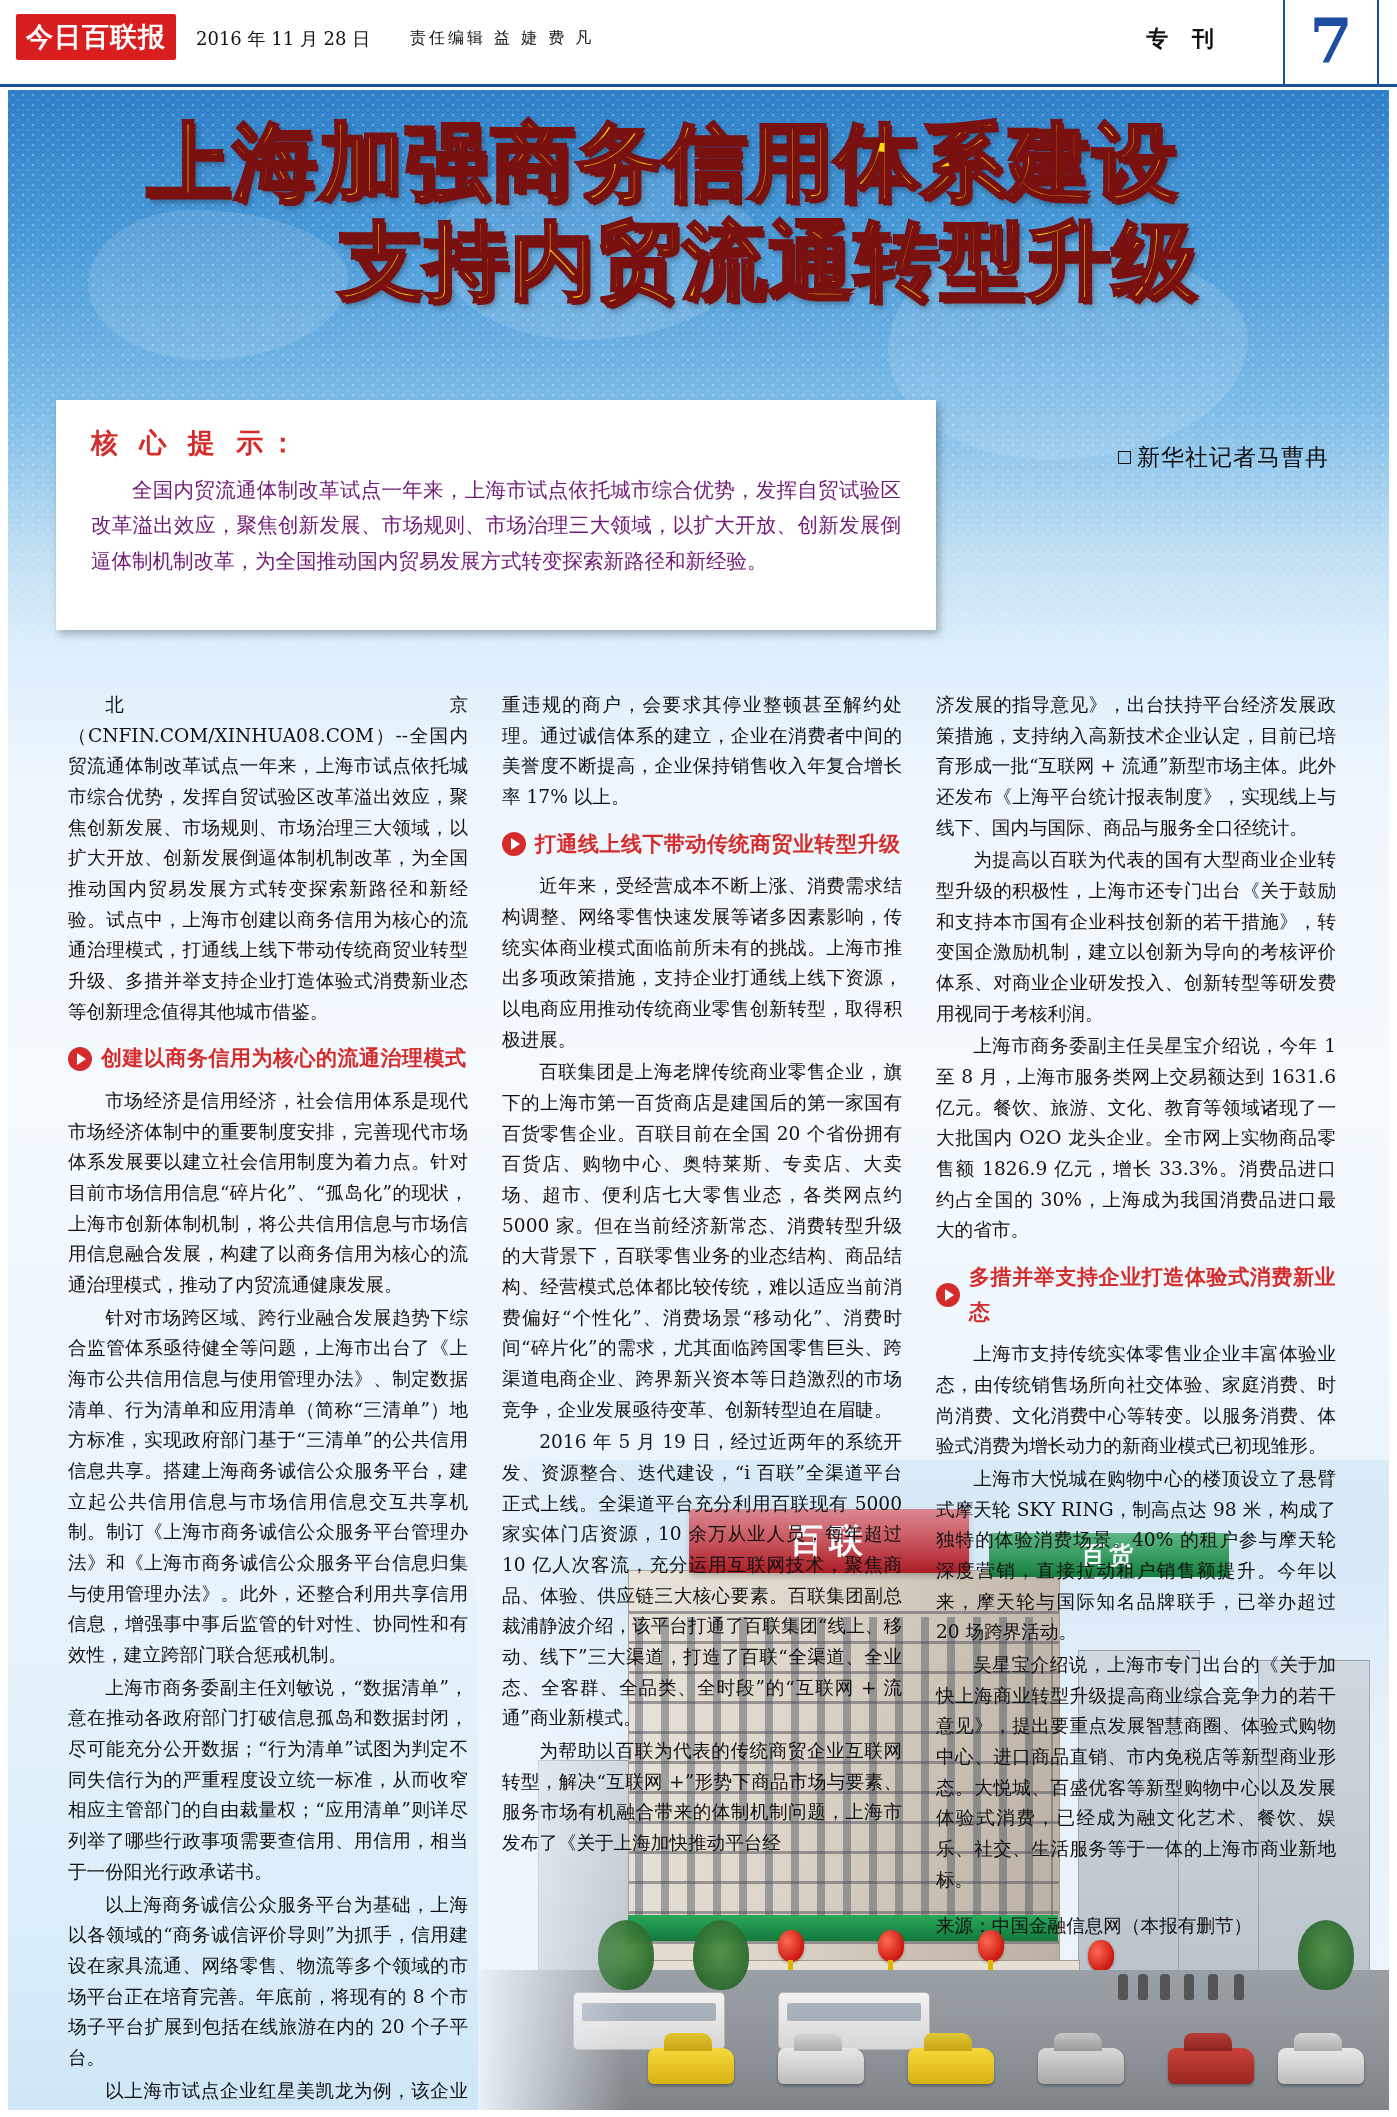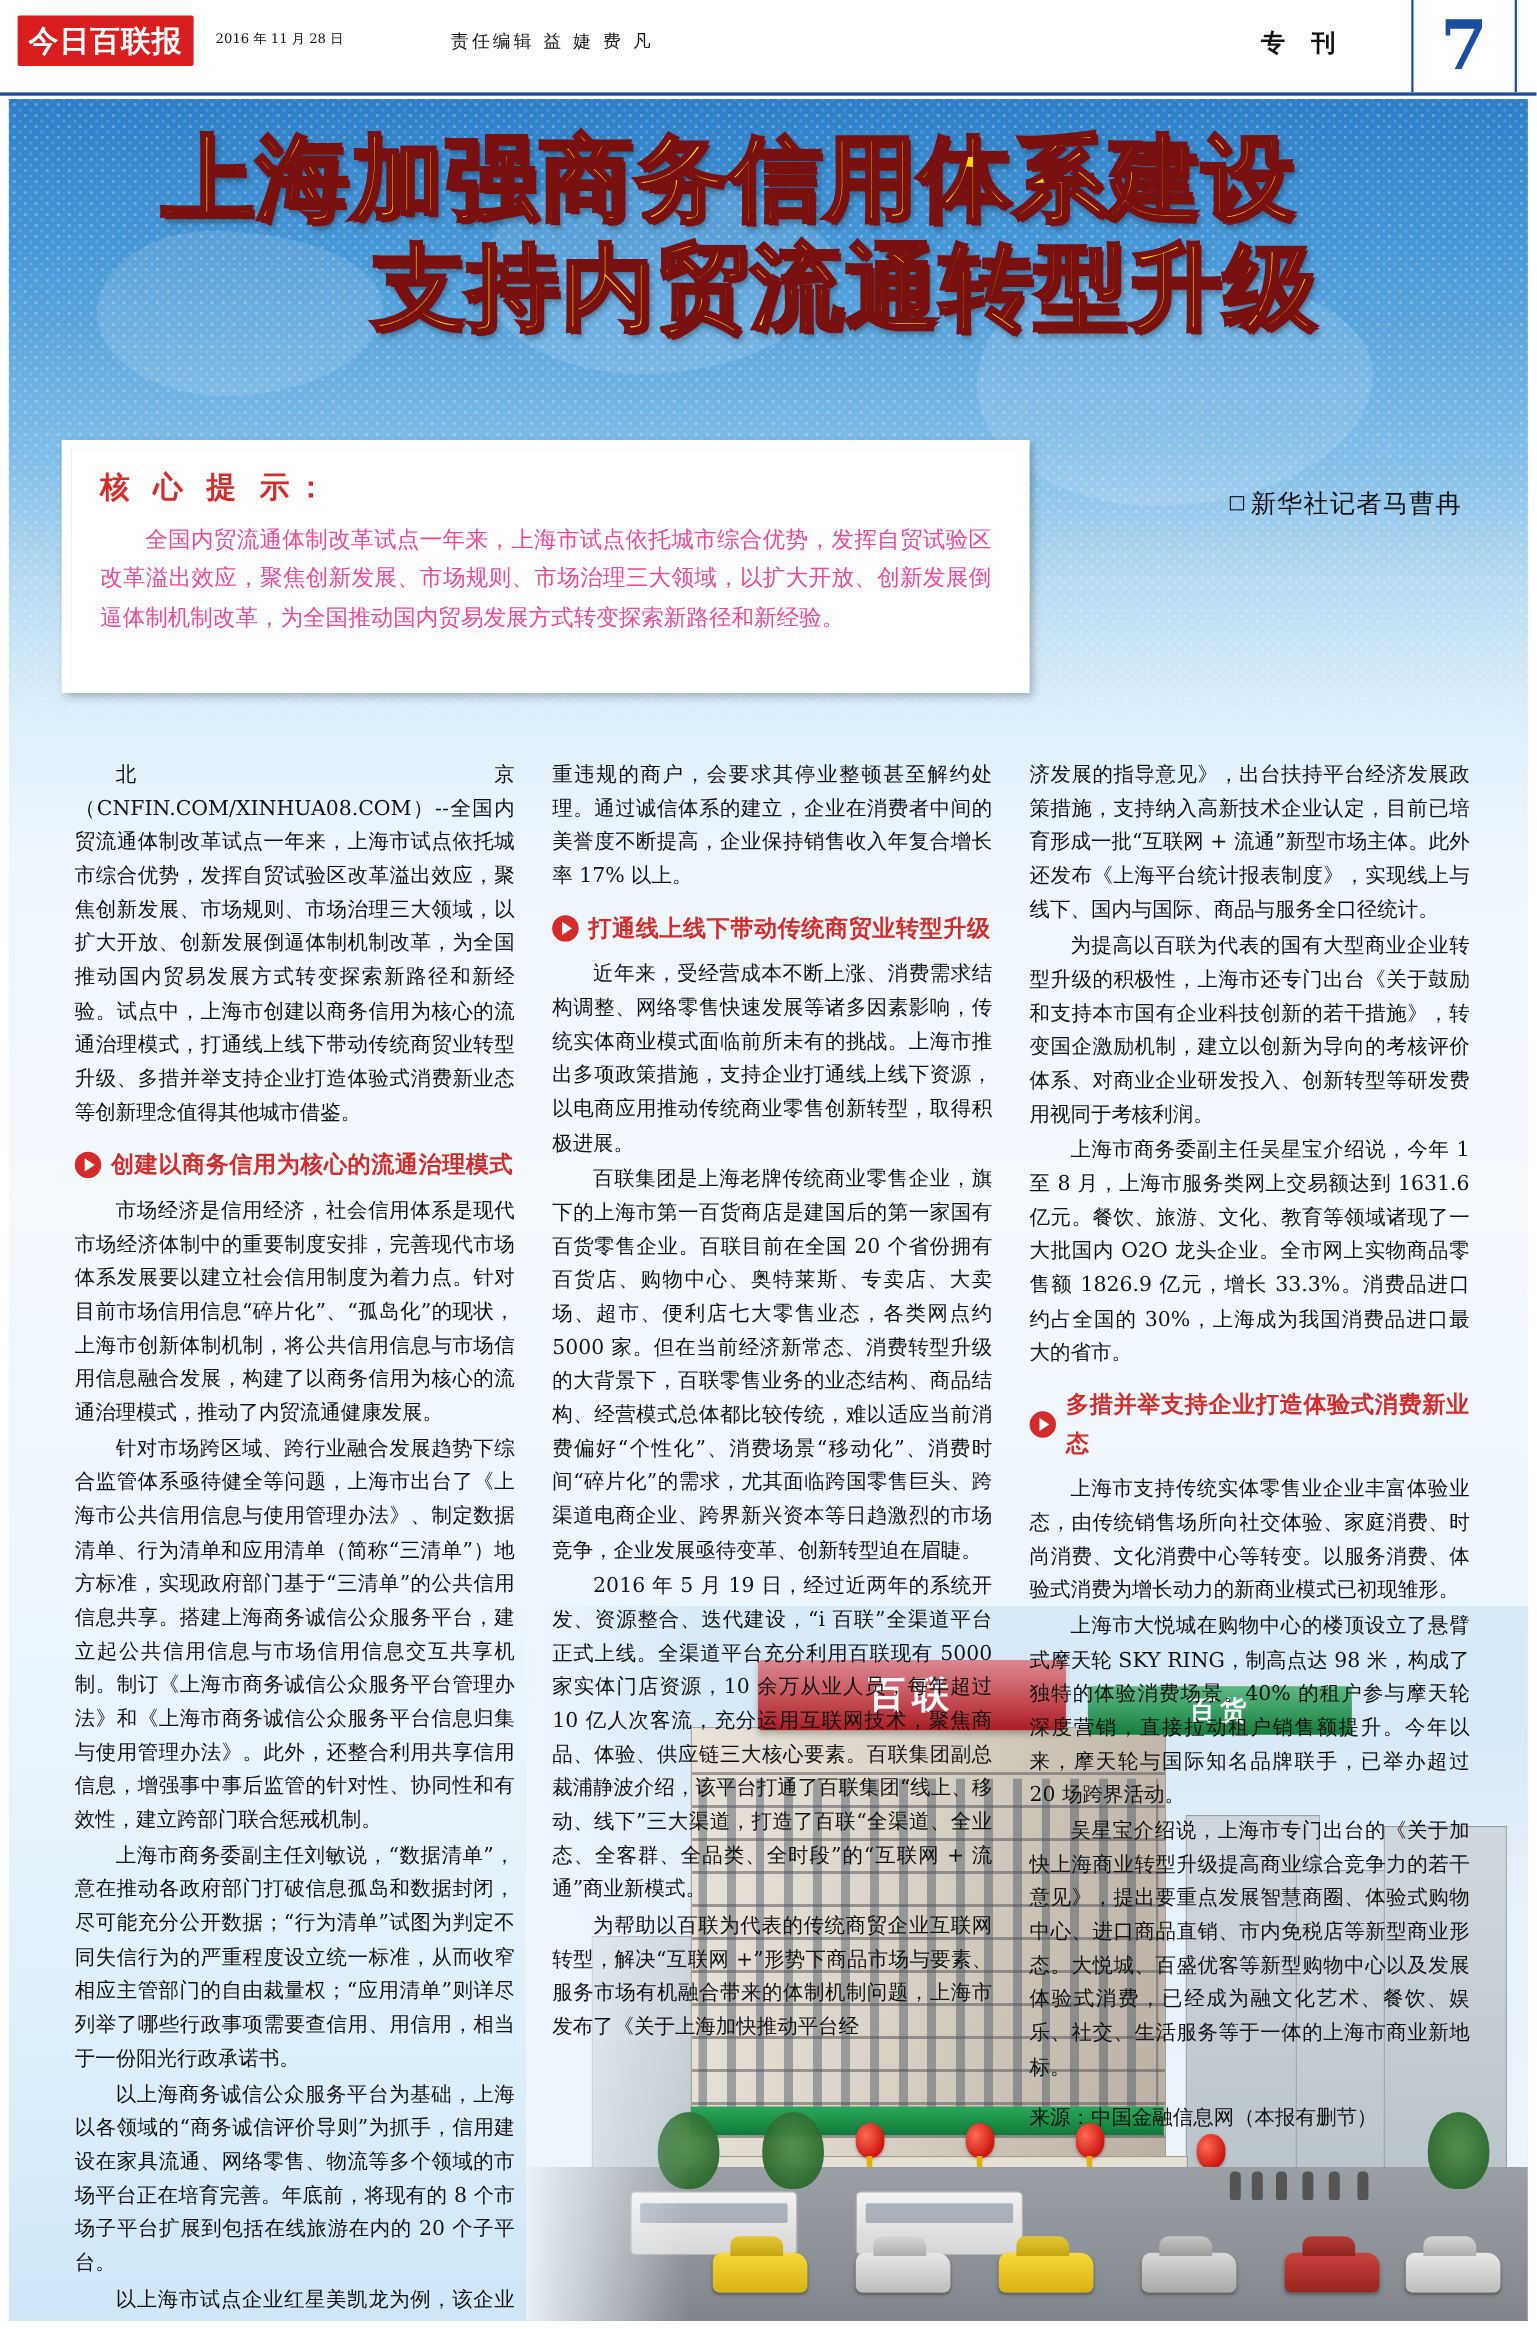--- a/index.html
+++ b/index.html
@@ -42,21 +42,21 @@
     font-size: 27px;
     letter-spacing: 1px;
     display: flex;
     align-items: center;
     justify-content: center;
     border-radius: 2px;
   }
   .masthead-date {
     position: absolute;
     left: 196px; top: 27px;
-    font-size: 12px;
+    font-size: 18px;
     color: #111;
     font-family: "DejaVu Serif", "Liberation Serif", serif;
   }
   .masthead-editor {
     position: absolute;
     left: 410px; top: 28px;
     font-size: 16px;
     color: #111;
     letter-spacing: 3px;
     font-family: "DejaVu Serif", "Liberation Serif", serif;
@@ -190,21 +190,21 @@
     font-size: 27px;
     letter-spacing: 6px;
     margin-bottom: 12px;
   }
   .tip-text {
     font-family: "DejaVu Serif", "Liberation Serif", serif;
     font-size: 20.5px;
     line-height: 1.72;
     text-align: justify;
     text-indent: 2em;
-    color: #ec4899;
+    color: #701a75;
   }
 
   .byline {
     position: absolute;
     right: 60px; top: 352px;
     font-family: "DejaVu Serif", "Liberation Serif", serif;
     font-size: 23px;
     letter-spacing: 1px;
     color: #111;
   }

